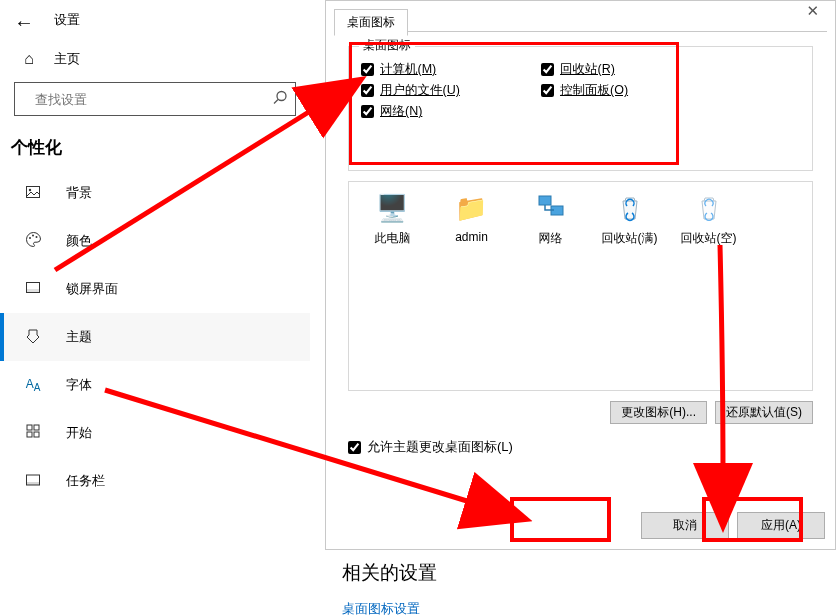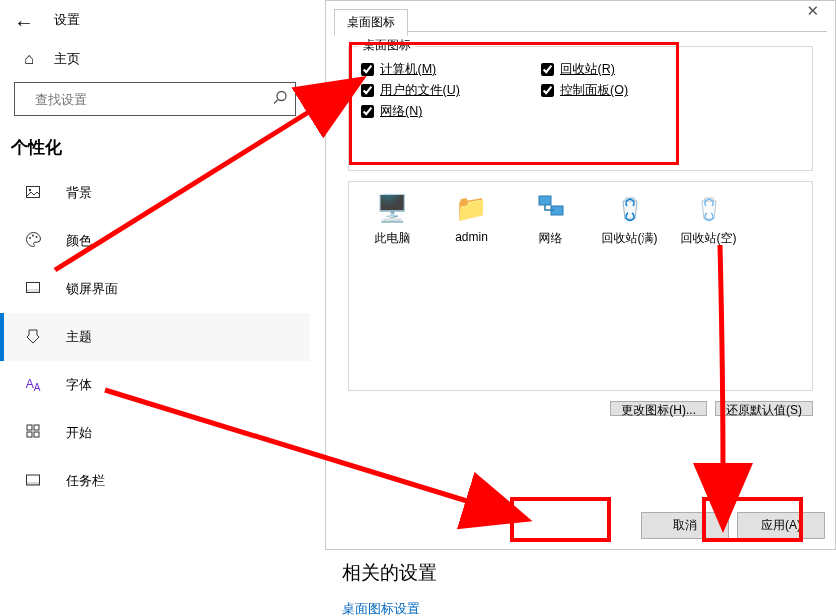--- a/index.html
+++ b/index.html
@@ -73,21 +73,21 @@
   }
   .side-item {
     display: flex;
     align-items: center;
     gap: 24px;
     height: 48px;
     padding: 0 20px;
     cursor: pointer;
     border-left: 4px solid transparent;
   }
-  .side-item .icon { width: 18px; text-align: center; font-size: 15px; color: #6d28d9; }
+  .side-item .icon { width: 18px; text-align: center; font-size: 15px; color: #0369a1; }
   .side-item.active { border-left-color: #0078d4; background: rgba(0,0,0,0.03); }
   .right-bottom {
     position: absolute;
     left: 342px;
     top: 560px;
   }
   .related-title {
     font-size: 19px;
     font-weight: 400;
     margin-bottom: 14px;
@@ -208,21 +208,21 @@
   }
 
   .below-preview {
     display: flex;
     justify-content: flex-end;
     gap: 8px;
     padding: 6px 14px 0 14px;
   }
   .winbtn {
     min-width: 95px;
-    height: 15px;
+    height: 23px;
     background: #e1e1e1;
     border: 1px solid #adadad;
     font-size: 12px;
     cursor: pointer;
     padding: 0 10px;
   }
 
   .allow-row {
     padding: 14px 14px;
   }
@@ -429,20 +429,26 @@
         </div>
         <div>回收站(空)</div>
       </div>
     </div>
 
     <div class="below-preview">
       <button class="winbtn">更改图标(H)...</button>
       <button class="winbtn">还原默认值(S)</button>
     </div>
 
+    <div class="allow-row">
+      <label class="chk">
+        <input type="checkbox" checked="" style="">
+        <span>允许主题更改桌面图标(L)</span>
+      </label>
+    </div>
   </div>
 
   <div class="dlg-buttons">
     <button class="winbtn">取消</button>
     <button class="winbtn">应用(A)</button>
   </div>
 </div>
 
 <div class="red-box1"></div>
 <div class="red-box-ok"></div>

